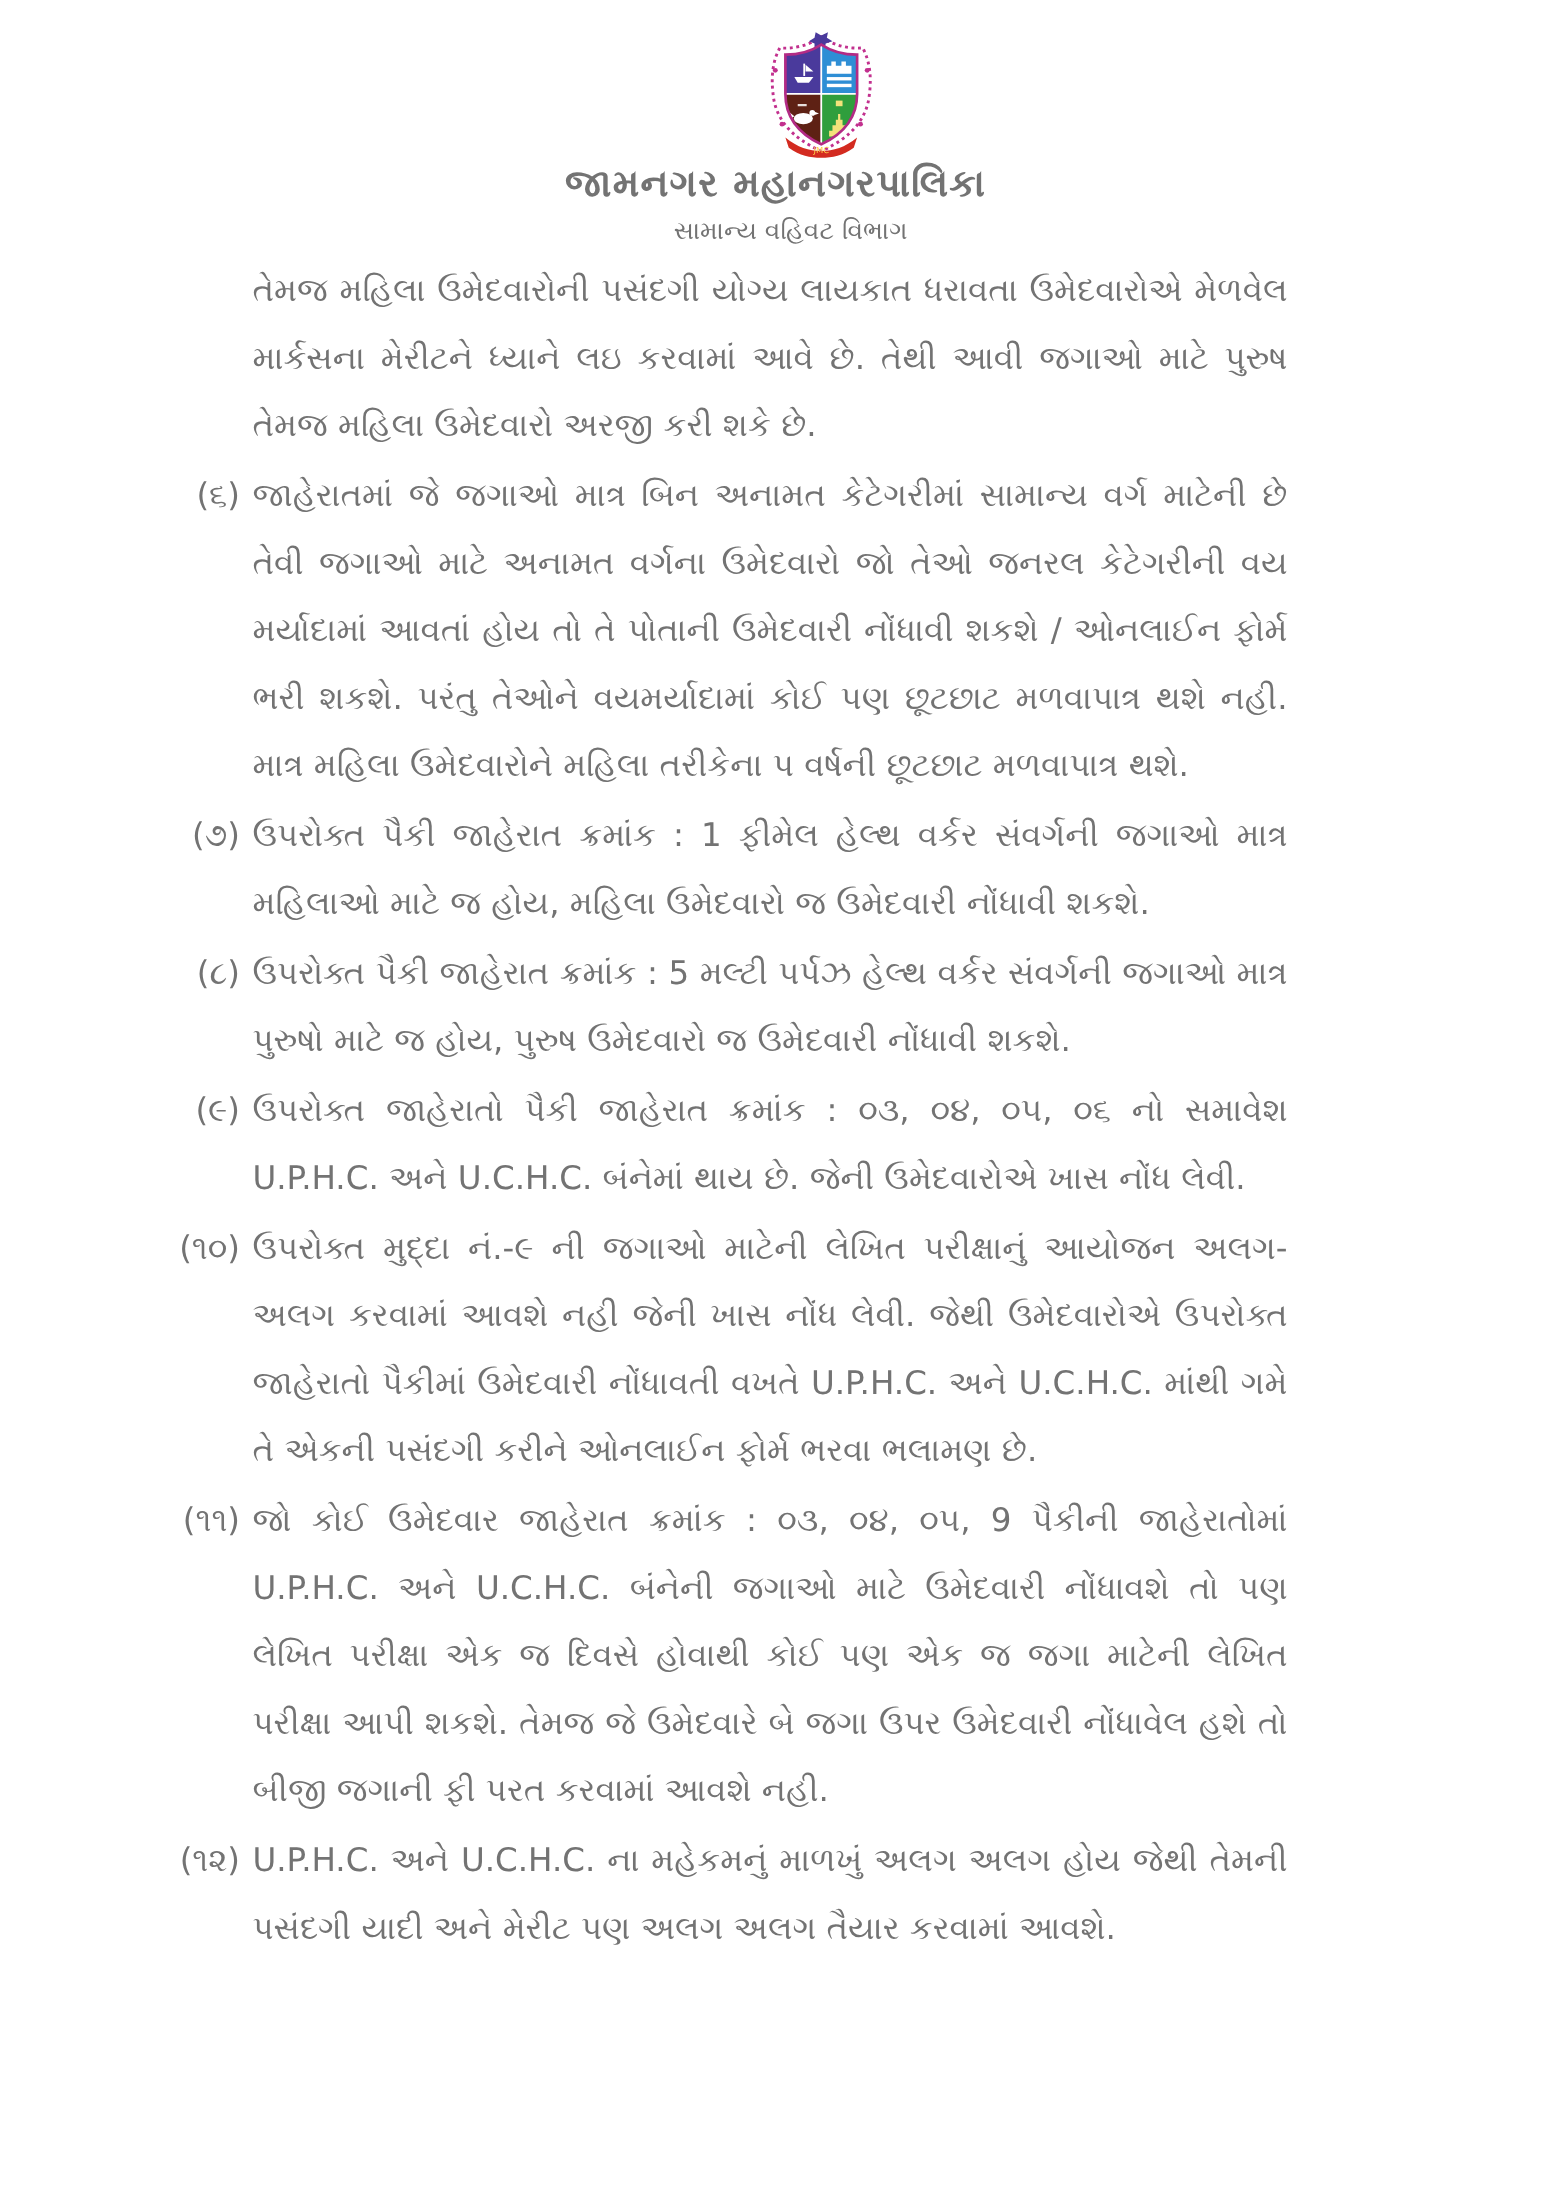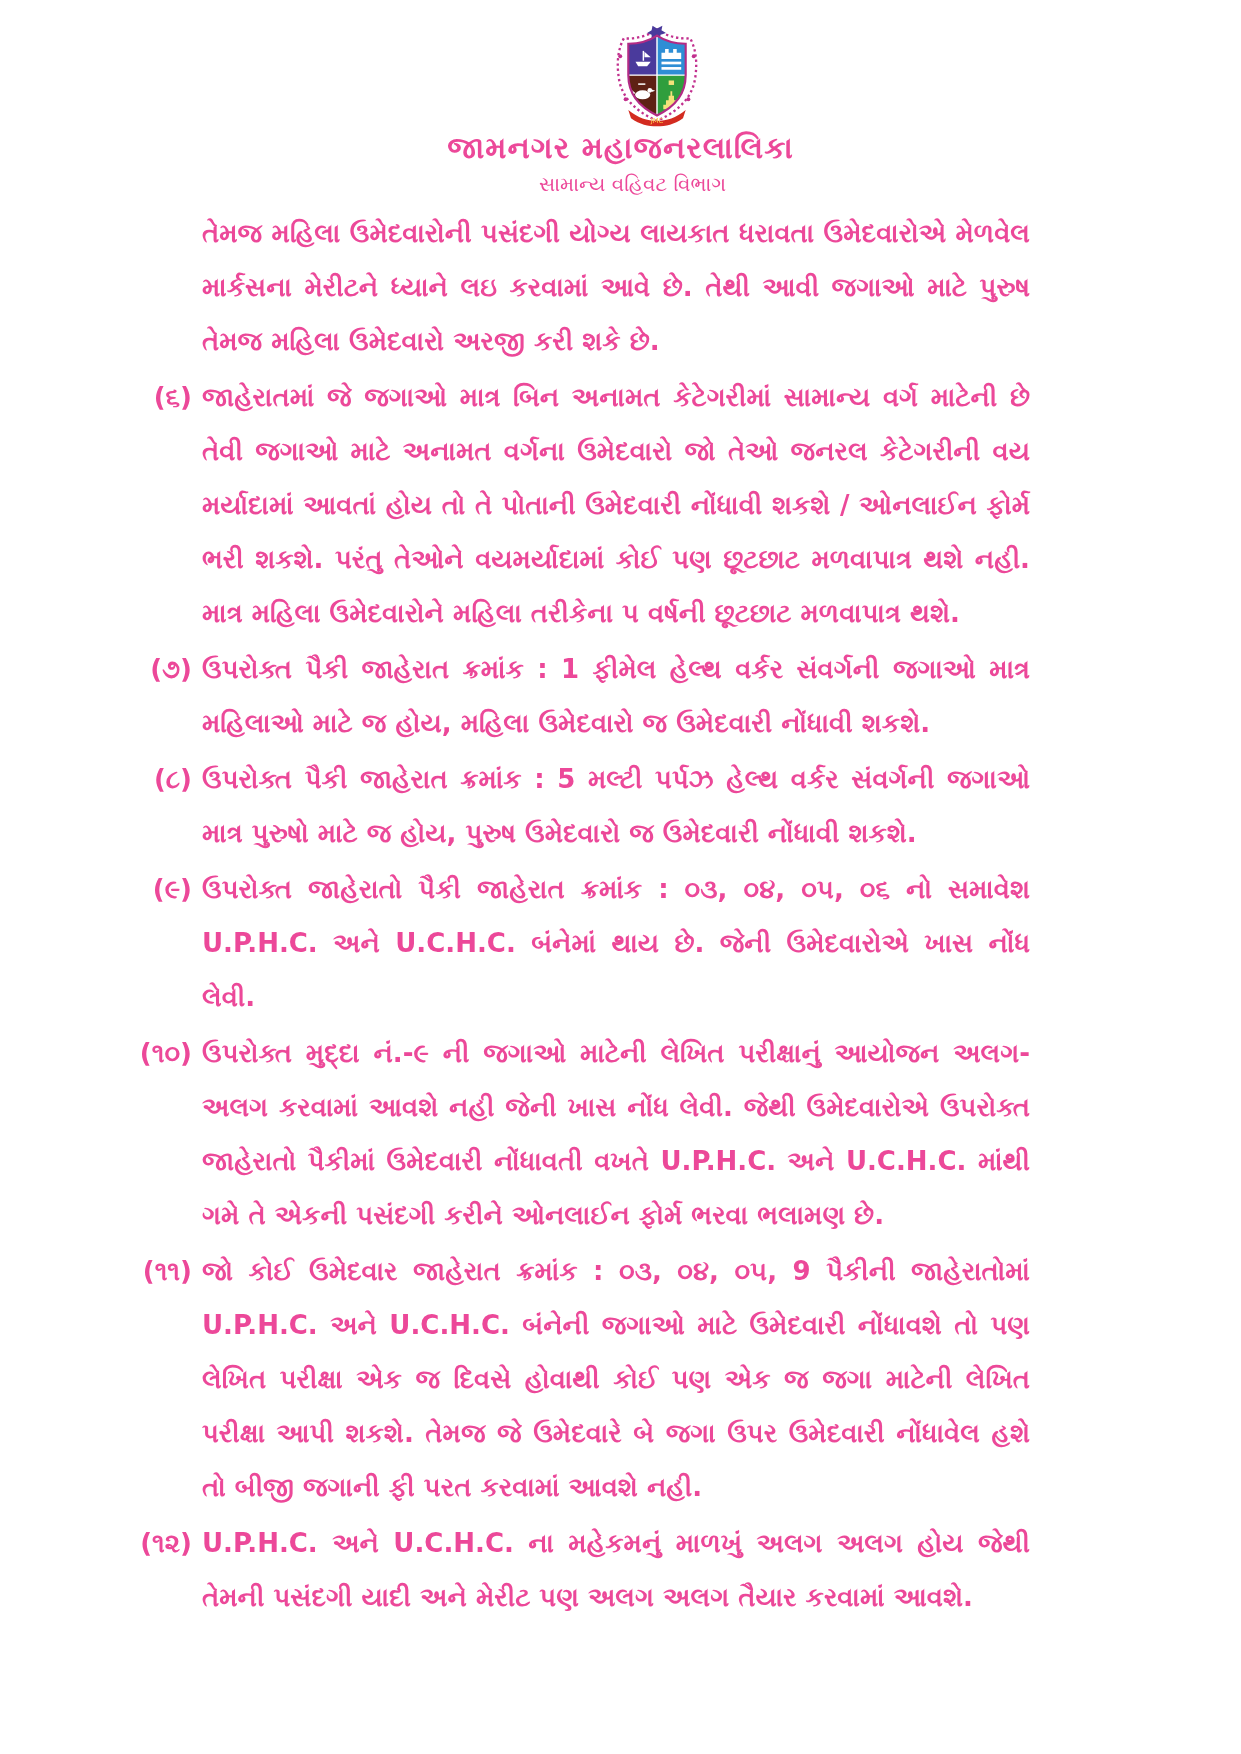--- a/index.html
+++ b/index.html
@@ -2,21 +2,21 @@
 <html><head>
 <meta charset="utf-8">
 <style>
   html, body { margin:0; padding:0; background:#e8e8e8; }
   .page {
     position: relative;
     width: 1241px;
     height: 1754px;
     margin: 0 auto;
     background: #ffffff;
-    color: #ec4899;
+    color: #737373;
     font-family: "DejaVu Sans", sans-serif;
     overflow: hidden;
   }
   .header { padding-top: 24px; text-align: center; }
   .emblem-wrap { position: relative; left: 36px; width: 126px; margin: 0 auto; }
   .emblem { display: block; width: 126px; height: 104px; }
   .doc-title {
     margin: 2px 0 0 0;
     font-size: 30px;
     line-height: 36px;
@@ -32,21 +32,20 @@
   }
   .content {
     margin: 8px 0 0 130px;
     width: 900px;
   }
   .para {
     display: flex;
     font-size: 26px;
     line-height: 54px;
     margin: 0 0 2px 0;
-    font-weight: bold;
   }
   .para .num {
     flex: 0 0 72px;
     text-align: right;
     padding-right: 10px;
     box-sizing: border-box;
     white-space: nowrap;
   }
   .para .txt {
     flex: 1;
@@ -110,21 +109,21 @@
           <line x1="65" y1="13" x2="65" y2="102" stroke="#ffffff" stroke-width="1.6"></line>
           <line x1="33" y1="57" x2="97" y2="57" stroke="#ffffff" stroke-width="1.6"></line>
         </g>
 
         <path d="M65,13 C74,19 86,22 97,22 L97,57 C97,79 84,93 65,102 C46,93 33,79 33,57 L33,22 C44,22 56,19 65,13 Z" fill="none" stroke-width="2.4" stroke="#b32b85"></path>
 
         <path d="M33,96 C44,105 54,108 65,108 C76,108 86,105 97,96 L94,105 C84,112 75,114 65,114 C55,114 46,112 36,105 Z" fill="#d32b20"></path>
         <text x="65" y="110" text-anchor="middle" font-size="7.5" font-family="DejaVu Sans, sans-serif" fill="#ffd24a">JMC</text>
       </svg>
     </div>
-    <div class="doc-title">જામનગર મહાજનરલાલિકા</div>
+    <div class="doc-title">જામનગર મહાનગરપાલિકા</div>
     <div class="doc-subtitle">સામાન્ય વહિવટ વિભાગ</div>
   </div>
 
   <div class="content">
 
     <div class="para">
       <span class="num"></span>
       <span class="txt">તેમજ મહિલા ઉમેદવારોની પસંદગી યોગ્ય લાયકાત ધરાવતા ઉમેદવારોએ મેળવેલ માર્કસના મેરીટને ધ્યાને લઇ કરવામાં આવે છે. તેથી આવી જગાઓ માટે પુરુષ તેમજ મહિલા ઉમેદવારો અરજી કરી શકે છે.</span>
     </div>
 

